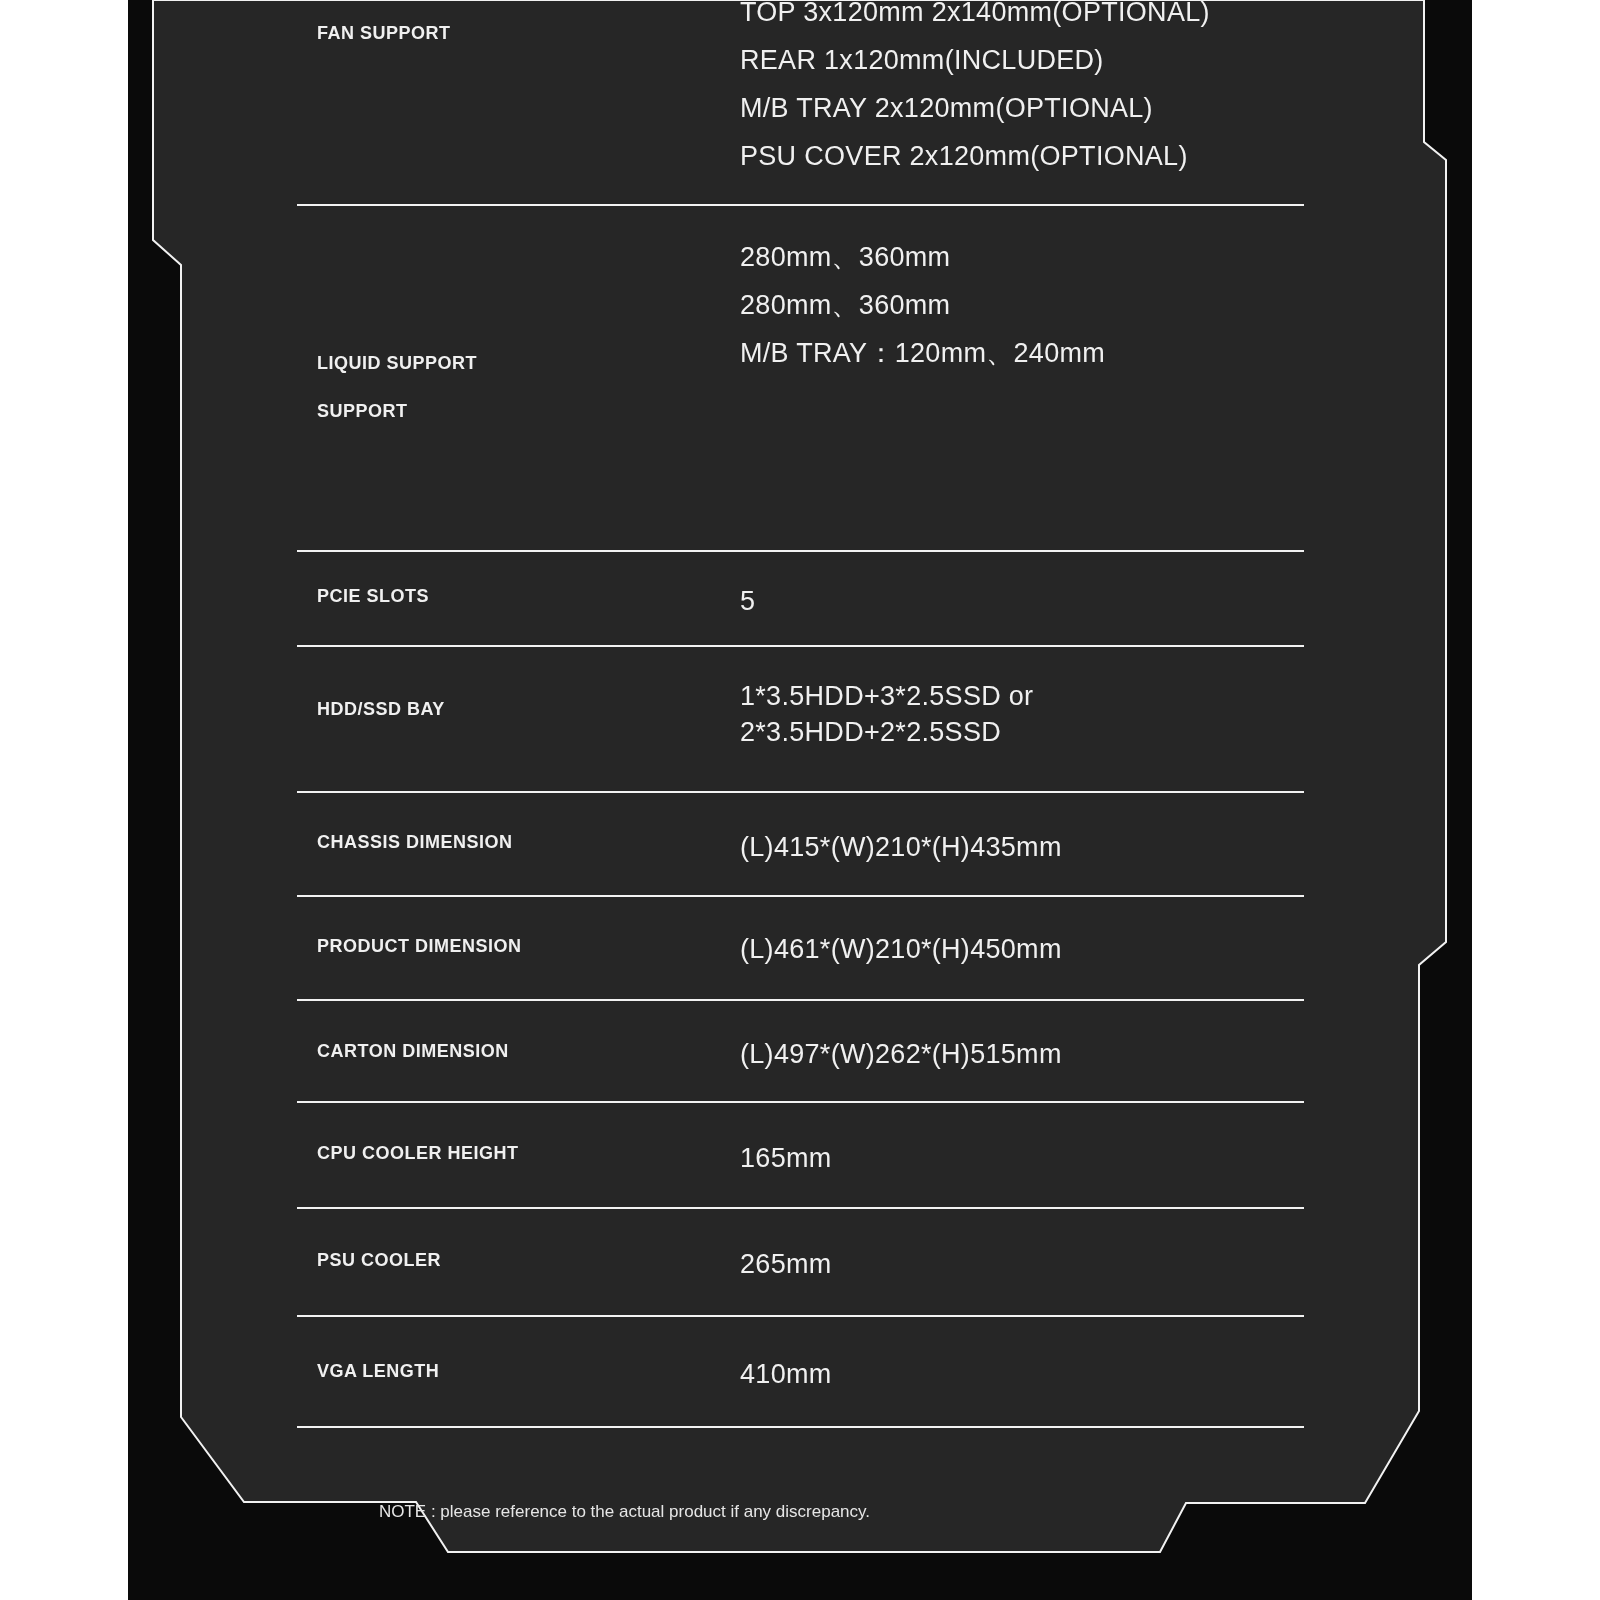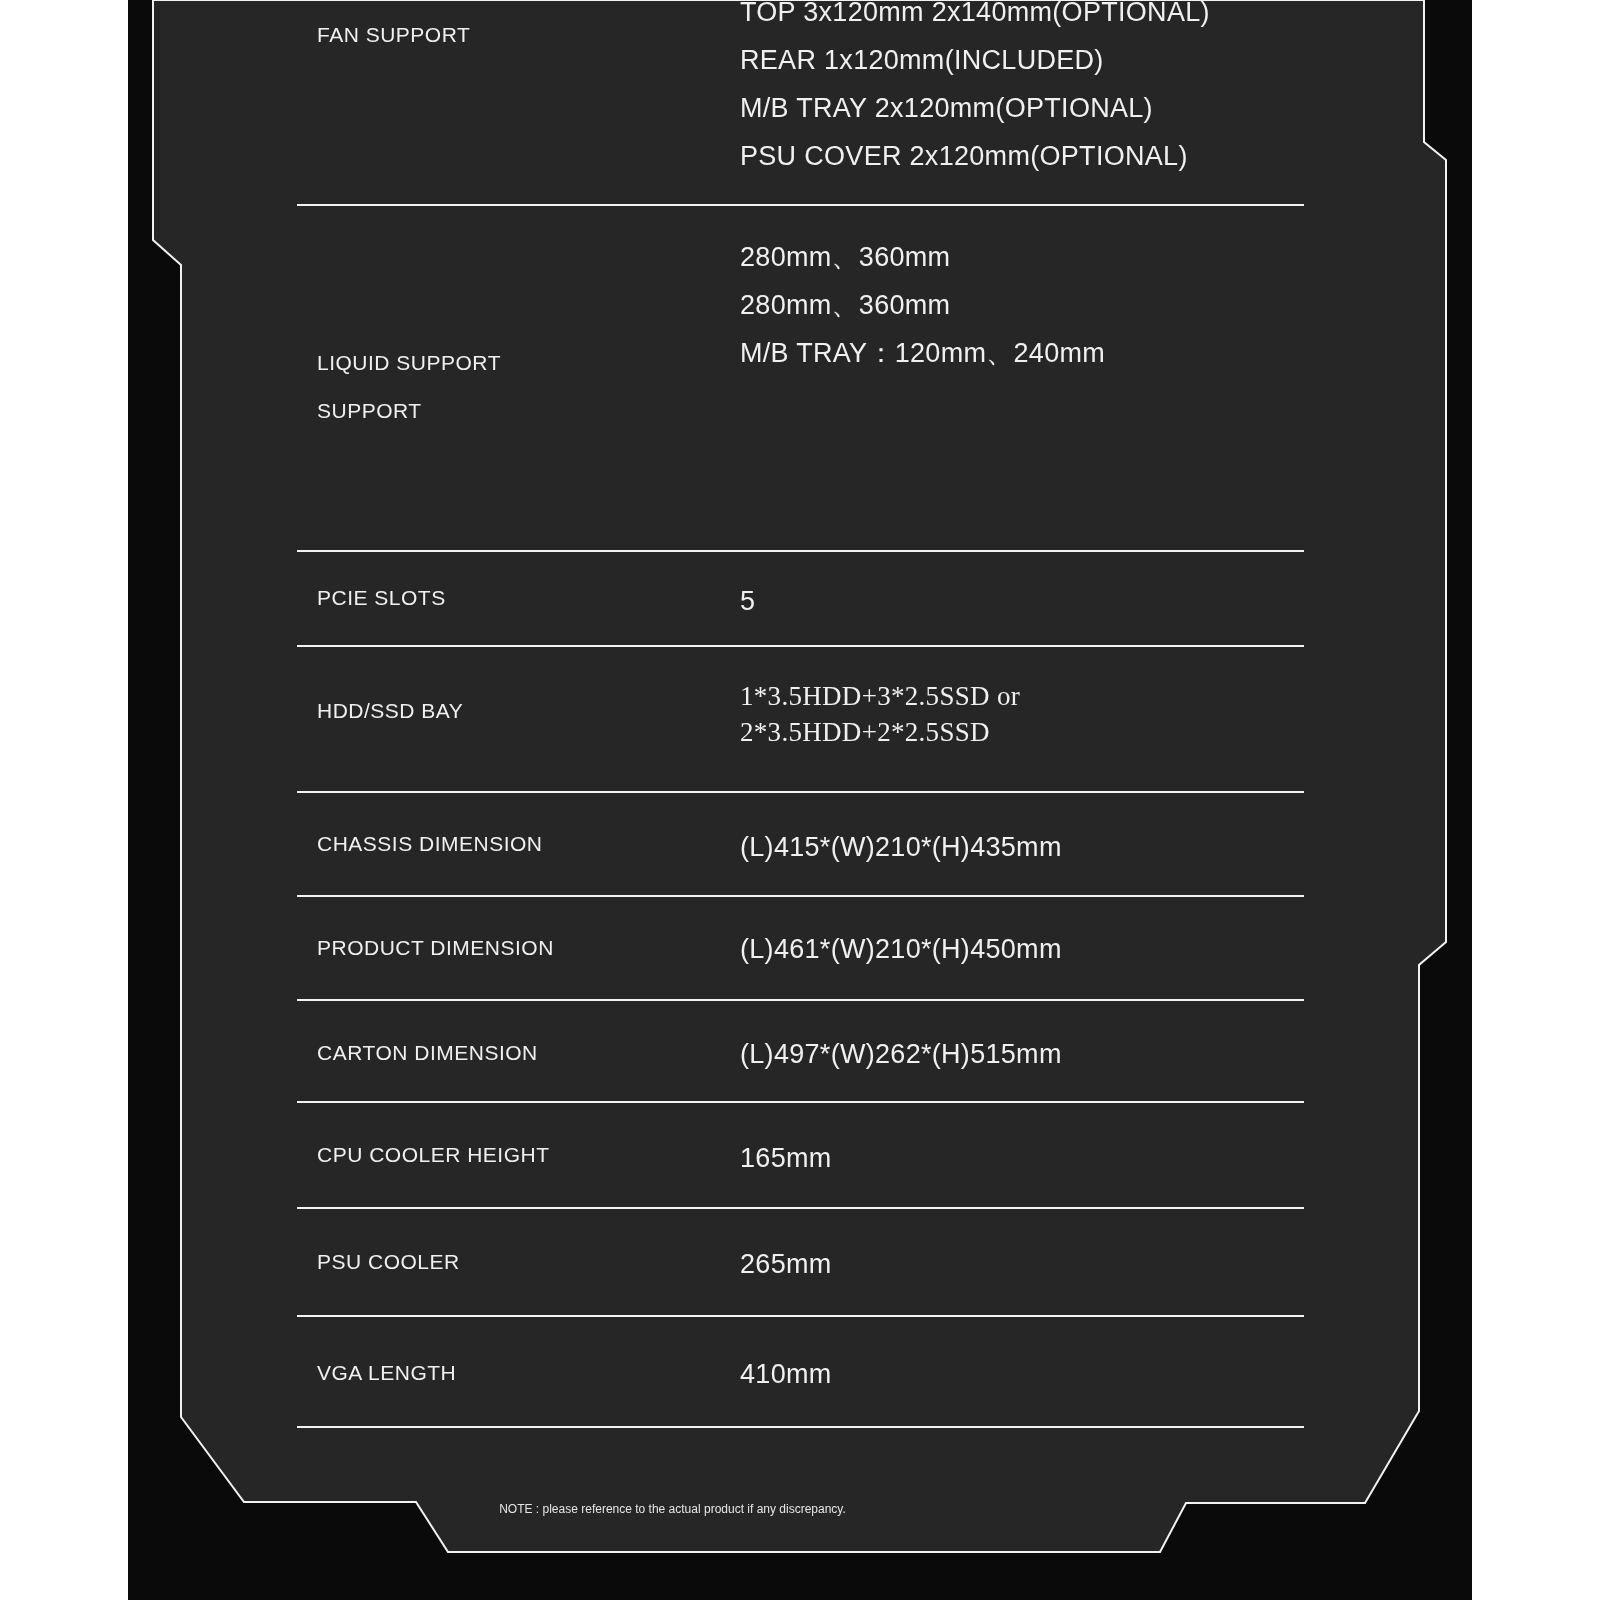--- a/index.html
+++ b/index.html
@@ -1,24 +1,24 @@
 <!DOCTYPE html>
 <html><head>
 <meta charset="utf-8">
 <style>
   html, body { margin:0; padding:0; }
   body { width:1600px; height:1600px; background:#ffffff; position:relative; overflow:hidden;
          font-family:"Liberation Sans", "DejaVu Sans", sans-serif; }
   .outer { position:absolute; left:128px; top:0; width:1344px; height:1600px; background:#0a0a0a; }
   svg.frame { position:absolute; left:0; top:0; }
   .row-line { position:absolute; left:297px; width:1007px; height:2px; background:#f2f2f2; }
-  .label { position:absolute; left:317px; color:#f0f0f0; font-size:21px; letter-spacing:0.5px; white-space:nowrap; }
+  .label { position:absolute; left:317px; color:#f0f0f0; font-size:18px; letter-spacing:0.5px; white-space:nowrap;font-weight:bold; }
   .val { position:absolute; left:740px; color:#f0f0f0; font-size:27px; letter-spacing:0.3px; white-space:nowrap; line-height:48px; }
-  .val.tight { line-height:36px;font-family:Liberation Serif, serif; }
-  .note { position:absolute; left:0; width:1271px; top:1502px; text-align:center; color:#e6e6e6; font-size:12px;padding-left:48px; }
+  .val.tight { line-height:36px; }
+  .note { position:absolute; left:0; width:1271px; top:1502px; text-align:center; color:#e6e6e6; font-size:17px; }
   .note span { position:relative; left:-11px; }
 </style>
 </head>
 <body>
 
 <div class="outer"></div>
 
 <svg class="frame" width="1600" height="1600">
   <polygon points="153,0 1424,0 1424,142 1446,160 1446,942 1419,965 1419,1411 1365,1503 1186,1503 1160,1552 448,1552 416,1502 244,1502 181,1417 181,265 153,240" fill="#262626" stroke="#f2f2f2" stroke-width="2"></polygon>
 </svg>

